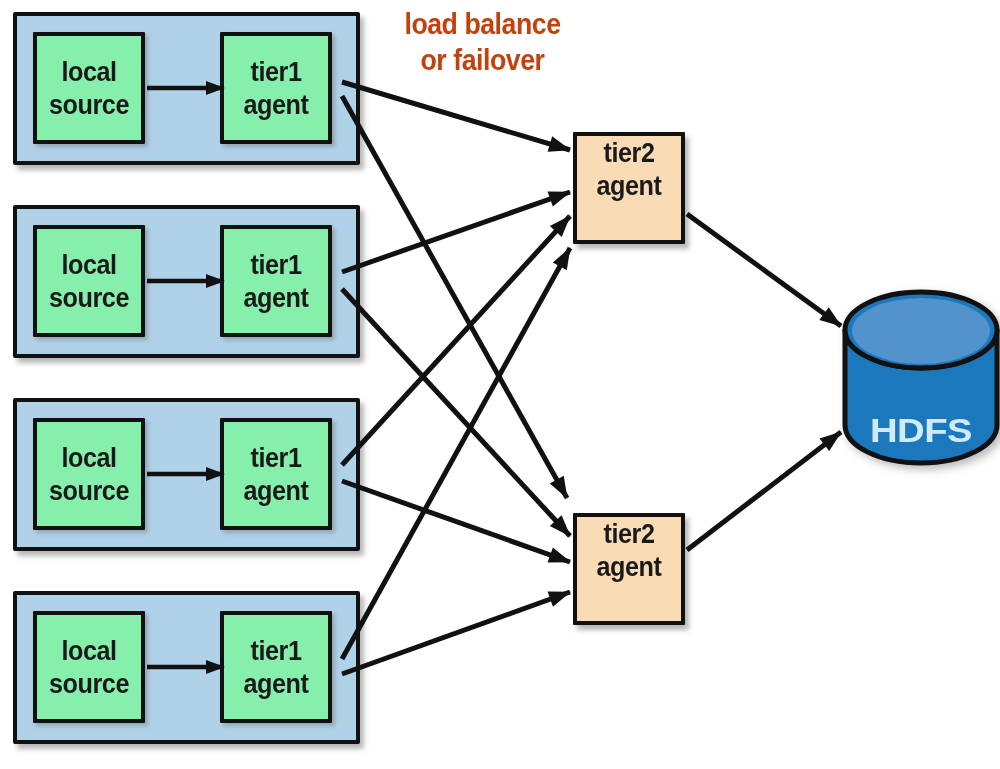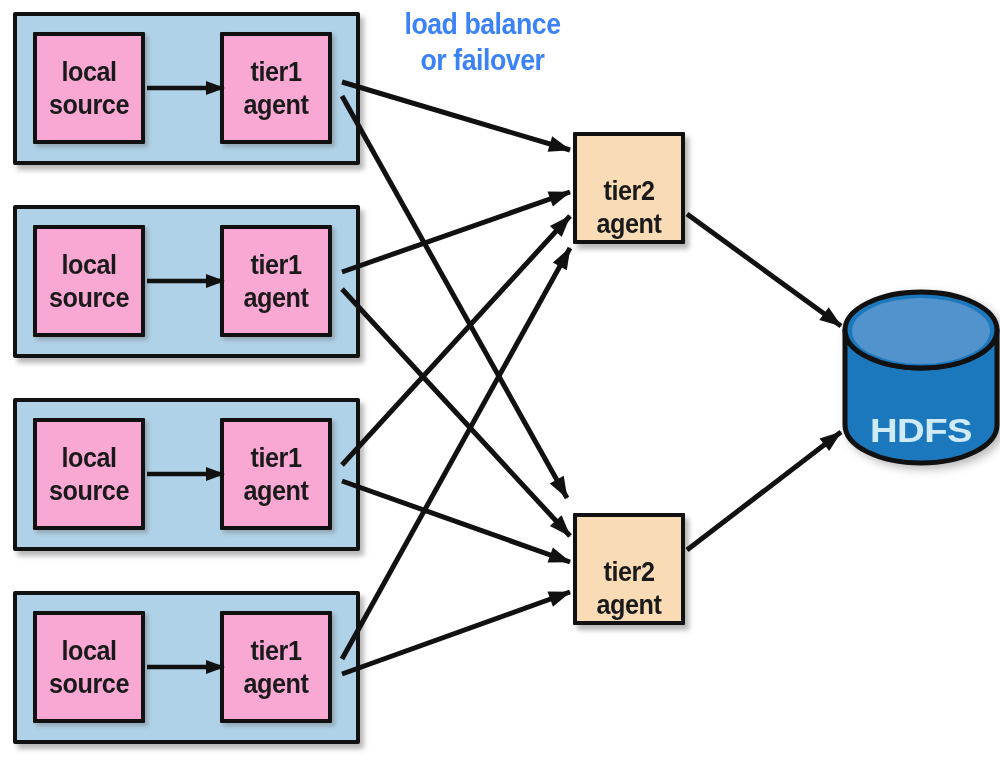--- a/index.html
+++ b/index.html
@@ -22,21 +22,21 @@
     background: #b0d2e8;
     border: 4px solid #111111;
     border-radius: 2px;
     box-shadow: 4px 5px 5px rgba(125,125,125,0.55);
     z-index: 1;
   }
   .node {
     position: absolute;
     width: 104px;
     height: 104px;
-    background: #f9a8d4;
+    background: #86efac;
     border: 4px solid #111111;
     border-radius: 1px;
     box-shadow: 3px 3px 4px rgba(110,110,110,0.45);
     display: flex;
     align-items: center;
     justify-content: center;
     text-align: center;
   }
   .group .node { top: 16px; }
   .node.source { left: 16px; }
@@ -45,21 +45,21 @@
   .tier2 {
     position: absolute;
     left: 573px;
     width: 104px;
     height: 104px;
     background: #f9dcb6;
     border: 4px solid #111111;
     border-radius: 1px;
     box-shadow: 4px 5px 5px rgba(125,125,125,0.55);
     display: flex;
-    align-items: flex-end;
+    align-items: flex-start;
     justify-content: center;
     text-align: center;
     z-index: 1;
   }
   .tier2.top    { top: 132px; }
   .tier2.bottom { top: 513px; }
 
   .lbl {
     display: block;
     width: 100%;
@@ -76,21 +76,21 @@
   .caption {
     position: absolute;
     left: 385px;
     top: 6px;
     width: 195px;
     text-align: center;
     font-size: 29px;
     font-weight: bold;
     letter-spacing: -0.5px;
     line-height: 1.25;
-    color: #3b82f6;
+    color: #c2410c;
     z-index: 3;
   }
   .caption span { display: block; transform: scaleX(0.92); transform-origin: center; }
 
   
   svg.overlay {
     position: absolute;
     left: 0; top: 0;
     z-index: 2;
     pointer-events: none;

